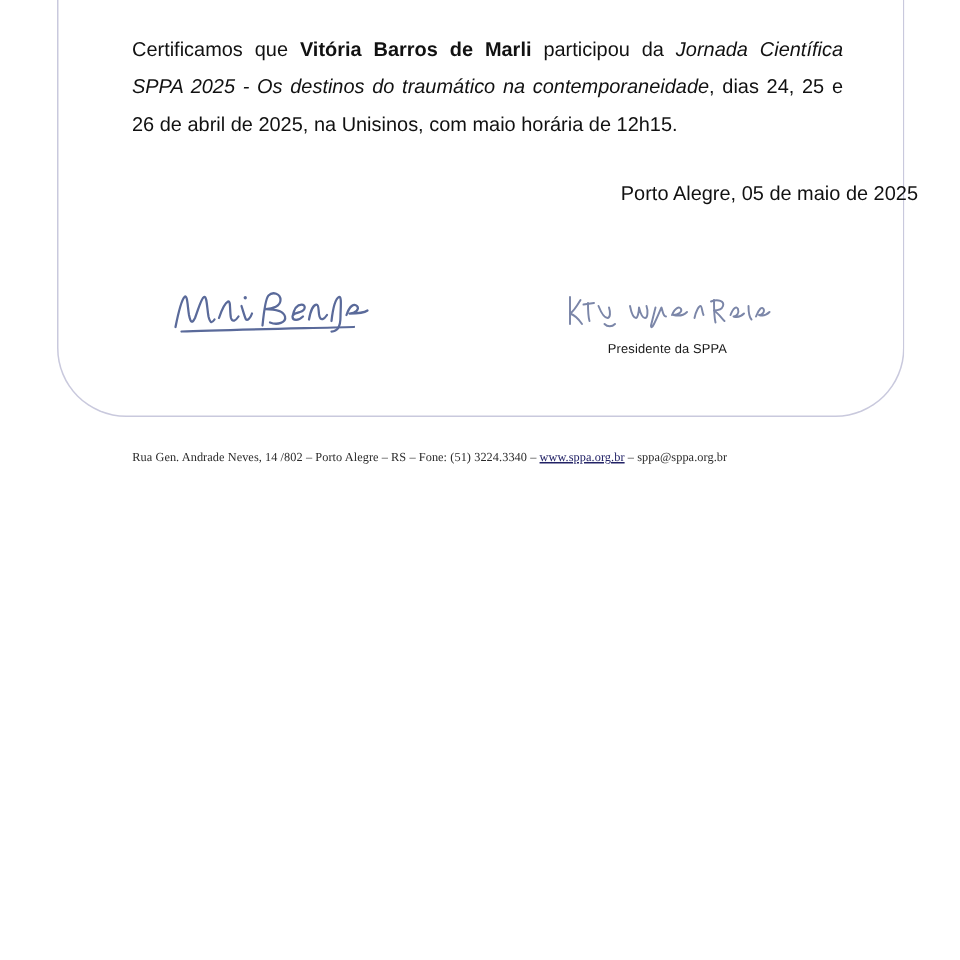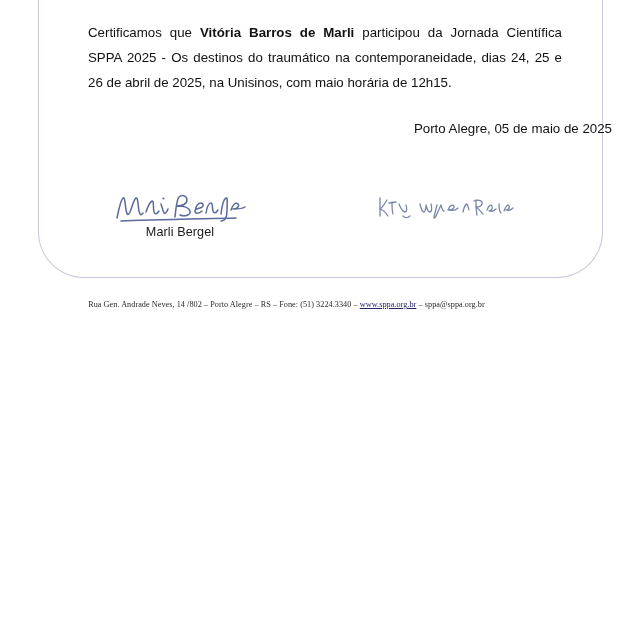--- a/index.html
+++ b/index.html
@@ -36,21 +36,21 @@
     position: absolute;
     left: 88px;
     top: 20px;
     width: 474px;
     font-size: 13.3px;
     line-height: 25px;
     text-align: justify;
     color: #111111;
   }
   .cert-body .bold { font-weight: bold; }
-  .cert-body .ital { }
+  .cert-body .ital { font-style: italic; }
 
   
   .cert-place {
     position: absolute;
     left: 0;
     top: 121px;
     width: 612px;
     text-align: right;
     font-size: 13.3px;
     color: #111111;
@@ -127,21 +127,20 @@
       <path d="M56 14 C57 17, 58 21, 59 23 C60 24, 62 22, 63 19"></path>
       <circle cx="58.5" cy="8.5" r="1.1" fill="#5a6a9a" stroke="none"></circle>
       <path d="M70 27 C71 17, 72 9, 74 7 C77 4, 82 6, 82 10 C82 14, 77 16, 72 16 C78 16, 84 17, 85 21 C86 25, 80 27, 75 25"></path>
       <path d="M90 21 C91 16, 93 13, 96 13 C99 13, 99 17, 95 18 C92 19, 90 19, 90 21 C90 24, 94 24, 97 21"></path>
       <path d="M101 23 C102 17, 104 13, 106 13 C108 13, 107 18, 108 21 C109 24, 111 23, 113 20"></path>
       <path d="M116 24 C117 15, 119 9, 121 8 C123 7, 122 16, 122 21 C122 27, 120 31, 116 31"></path>
       <path d="M126 20 C128 14, 131 12, 133 14 C135 16, 132 19, 128 19 C133 19, 137 19, 140 17"></path>
       <path d="M16 31 C40 30, 90 29, 131 28"></path>
     </g>
   </svg>
-  <div class="sig-name">Marli Bergel</div>
 </div>
 
 <div class="sig-block sig-right">
   <svg class="sig-scribble" width="150" height="34" viewBox="0 0 150 34">
     <g fill="none" stroke="#7b86a8" stroke-width="1.3" stroke-linecap="round" stroke-linejoin="round">
       <path d="M10 8 C10 14, 10 20, 10 26"></path>
       <path d="M17 10 C14 15, 12 18, 10 19 C13 20, 16 23, 18 26"></path>
       <path d="M22 12 C22 17, 22 21, 23 24"></path>
       <path d="M19 13 L26 12"></path>
       <path d="M29 14 C31 19, 33 22, 35 22 C37 22, 37 18, 36 15"></path>
@@ -150,17 +149,18 @@
       <path d="M67 15 C66 19, 65 23, 64 27 C64 29, 65 28, 66 26 C68 22, 70 17, 71 15 C72 18, 72 21, 74 21"></path>
       <path d="M78 20 C80 15, 83 14, 84 16 C85 18, 82 20, 79 20 C83 21, 86 20, 88 18"></path>
       <path d="M93 22 C94 17, 96 14, 97 14 C98 14, 98 18, 99 20"></path>
       <path d="M106 10 C106 16, 106 21, 107 25"></path>
       <path d="M104 11 C109 9, 113 11, 112 14 C111 17, 107 17, 106 17 C109 19, 111 22, 113 24"></path>
       <path d="M117 20 C119 15, 121 14, 122 16 C123 19, 121 21, 119 21 C122 22, 124 21, 126 19"></path>
       <path d="M129 14 C129 19, 130 22, 131 23"></path>
       <path d="M134 21 C136 16, 138 14, 139 16 C140 18, 138 20, 136 20 C139 21, 141 20, 143 18"></path>
     </g>
   </svg>
+  <div class="sig-role">Presidente da SPPA</div>
 </div>
 
 <div class="cert-footer">
   <span>Rua Gen. Andrade Neves, 14 /802 – Porto Alegre – RS – Fone: (51) 3224.3340 – </span><span class="link">www.sppa.org.br</span><span> – </span><span class="mail">sppa@sppa.org.br</span>
 </div>
 
 </body></html>

